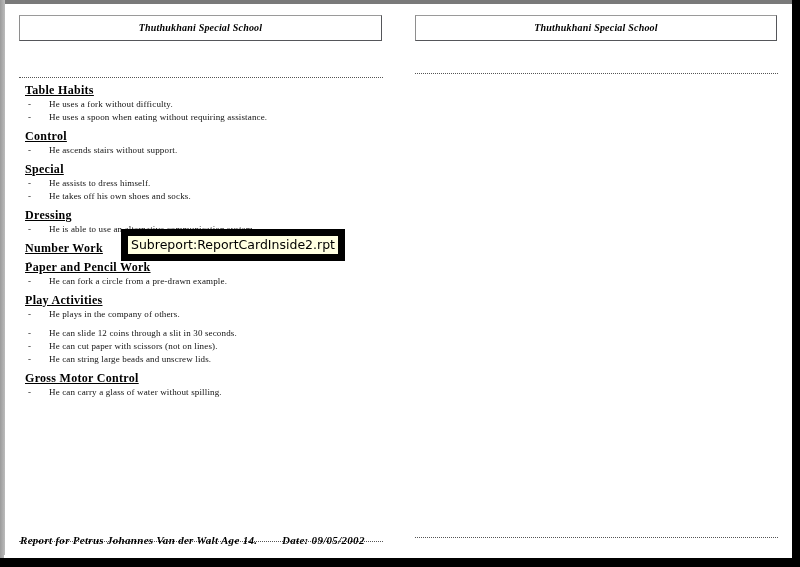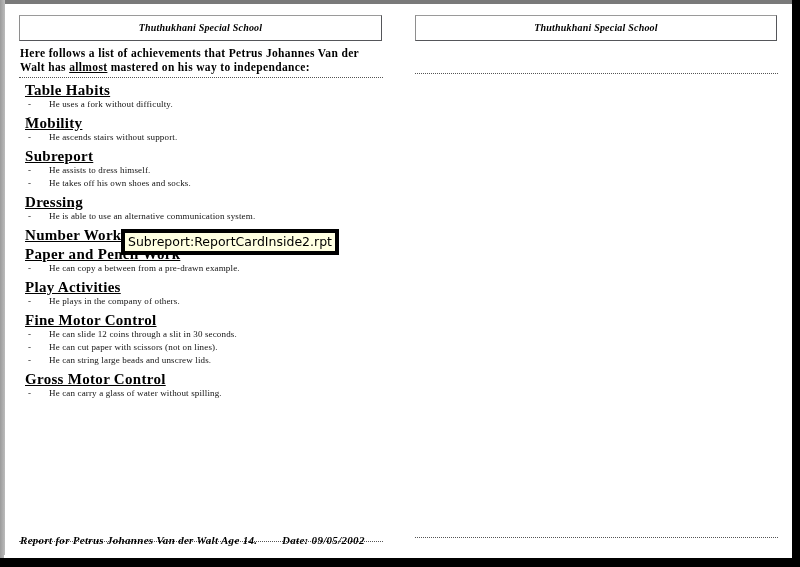--- a/index.html
+++ b/index.html
@@ -96,21 +96,21 @@
   .sections {
     position: absolute;
     left: 20px;
     top: 80px;
     width: 352px;
   }
   .section { margin-bottom: 6px; }
   .section-title {
     font-family: "Liberation Serif", "DejaVu Serif", serif;
     font-weight: bold;
-    font-size: 15px;
+    font-size: 12px;
     color: #000000;
     text-decoration: underline;
     line-height: 13px;
     letter-spacing: 0.3px;
     margin-bottom: 1px;
   }
   .bullet-row {
     display: block;
     font-family: "Liberation Serif", "DejaVu Serif", serif;
     font-size: 9px;
@@ -126,21 +126,21 @@
     top: 0;
   }
 
   
   #tooltip {
     position: absolute;
     left: 121px;
     top: 229px;
     padding: 1px 3px 2px 3px;
     background: #ffffe1;
-    border: 4px solid #000000;
+    border: 7px solid #000000;
     font-family: "DejaVu Sans", "Liberation Sans", sans-serif;
     font-size: 12.5px;
     line-height: 15px;
     color: #000000;
     white-space: nowrap;
     z-index: 50;
   }
 
   
   .footer {
@@ -169,59 +169,55 @@
   <div class="edge edge-right"></div>
   <div class="edge edge-bottom"></div>
   <div class="edge edge-bottom-inner"></div>
 
   <div class="page" id="page-left">
 
     <div class="title-box">
       <span class="title-text">Thuthukhani Special School</span>
     </div>
 
-    <div class="intro">
-      <span>Here follows a list of achievements that Petrus Johannes Van der Walt has </span><u>allmost</u><span> mastered on his way to independance:</span>
-    </div>
 
     <div class="dotted-sep" id="sep-left"></div>
 
     <div class="sections" id="sections-left">
         <div class="section">
           <div class="section-title">Table Habits</div>
           <div class="bullet-row"><span class="dash">-</span><span>He uses a fork without difficulty.</span></div>
-          <div class="bullet-row"><span class="dash">-</span></div>
-        </div>
-        <div class="section">
-          <div class="section-title">Mobility</div>
+          <div class="bullet-row"><span class="dash">-</span><span>He uses a spoon when eating without requiring assistance.</span></div>
+        </div>
+        <div class="section">
+          <div class="section-title">Control</div>
           <div class="bullet-row"><span class="dash">-</span><span>He ascends stairs without support.</span></div>
         </div>
         <div class="section">
-          <div class="section-title">Subreport</div>
+          <div class="section-title">Special</div>
           <div class="bullet-row"><span class="dash">-</span><span>He assists to dress himself.</span></div>
           <div class="bullet-row"><span class="dash">-</span><span>He takes off his own shoes and socks.</span></div>
         </div>
         <div class="section">
           <div class="section-title">Dressing</div>
           <div class="bullet-row"><span class="dash">-</span><span>He is able to use an alternative communication system.</span></div>
         </div>
         <div class="section">
           <div class="section-title">Number Work</div>
           <div class="bullet-row"><span class="dash">-</span></div>
         </div>
         <div class="section">
           <div class="section-title">Paper and Pencil Work</div>
-          <div class="bullet-row"><span class="dash">-</span><span>He can copy a between from a pre-drawn example.</span></div>
+          <div class="bullet-row"><span class="dash">-</span><span>He can fork a circle from a pre-drawn example.</span></div>
         </div>
         <div class="section">
           <div class="section-title">Play Activities</div>
           <div class="bullet-row"><span class="dash">-</span><span>He plays in the company of others.</span></div>
         </div>
         <div class="section">
-          <div class="section-title">Fine Motor Control</div>
           <div class="bullet-row"><span class="dash">-</span><span>He can slide 12 coins through a slit in 30 seconds.</span></div>
           <div class="bullet-row"><span class="dash">-</span><span>He can cut paper with scissors (not on lines).</span></div>
           <div class="bullet-row"><span class="dash">-</span><span>He can string large beads and unscrew lids.</span></div>
         </div>
         <div class="section">
           <div class="section-title">Gross Motor Control</div>
           <div class="bullet-row"><span class="dash">-</span><span>He can carry a glass of water without spilling.</span></div>
         </div>
       </div>
 

